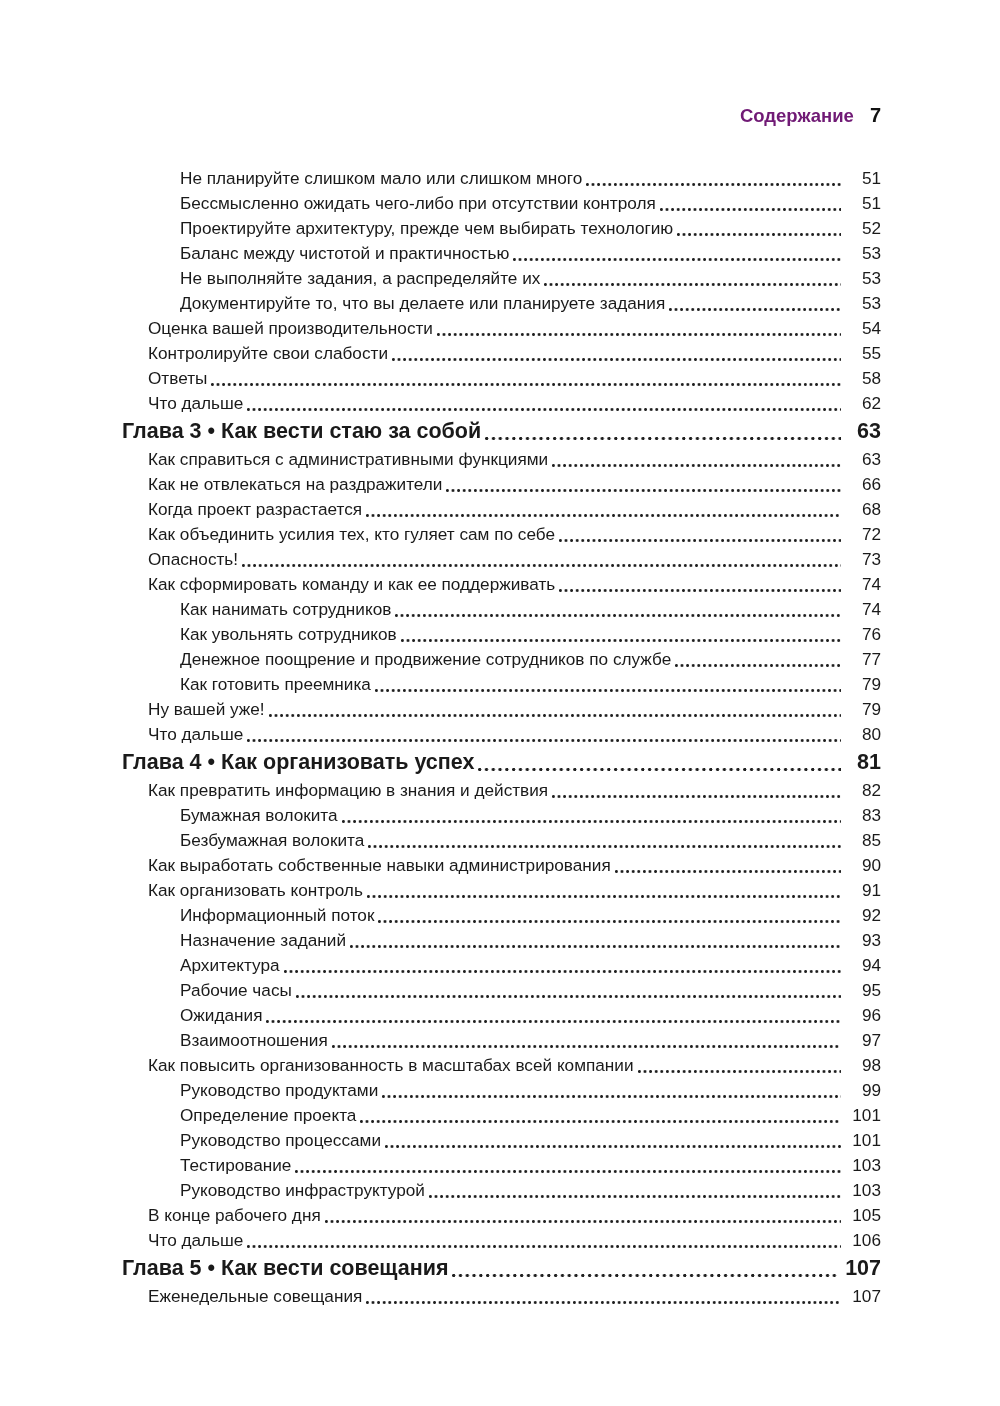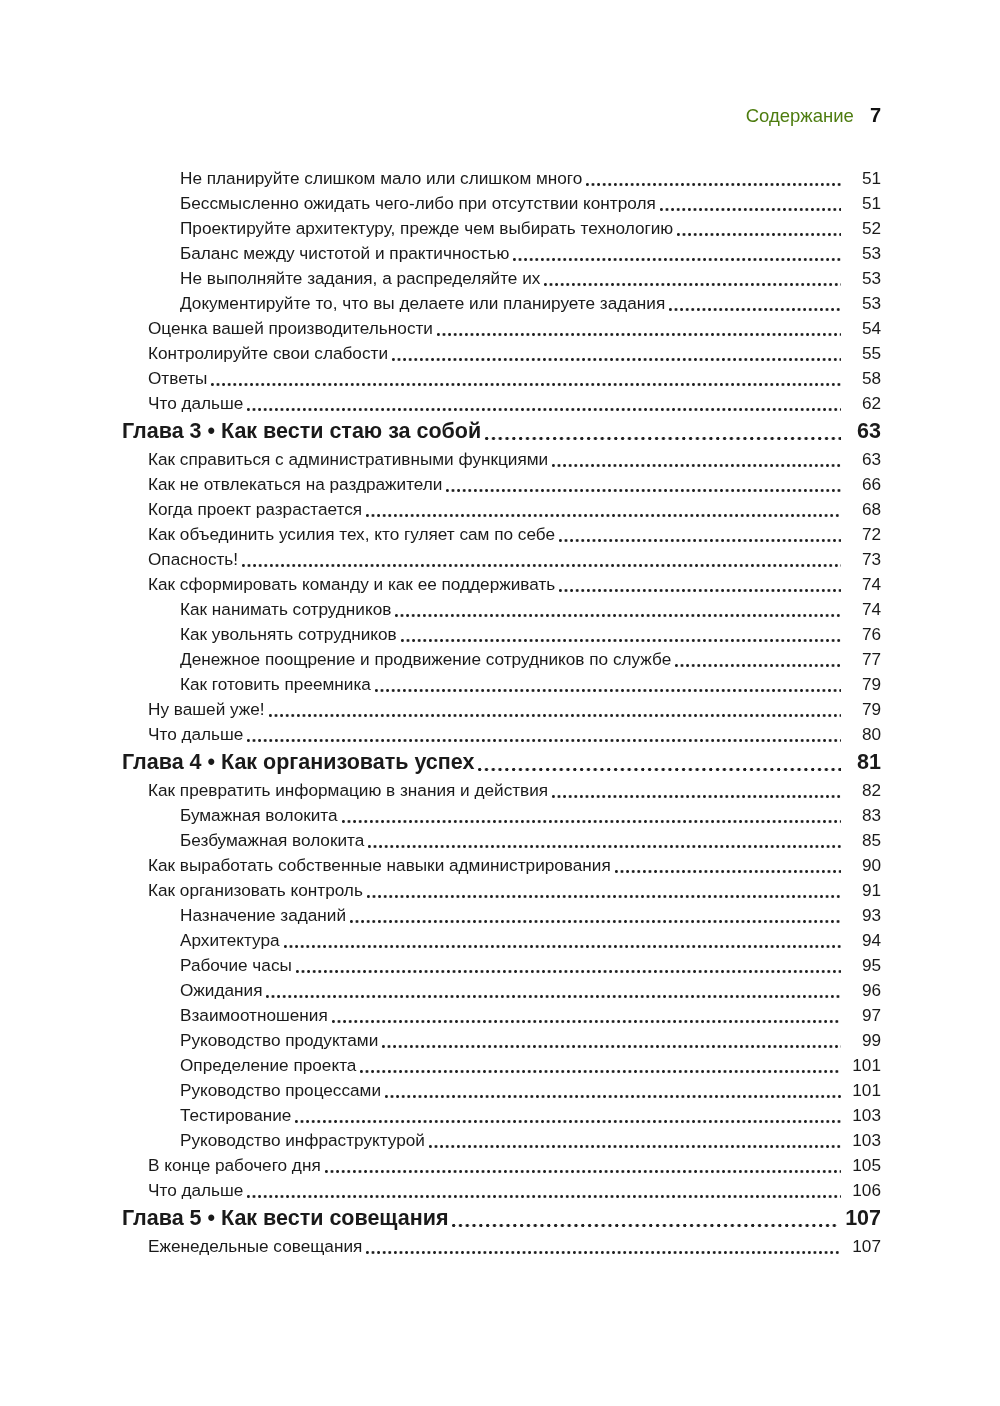--- a/index.html
+++ b/index.html
@@ -27,21 +27,22 @@
     display: flex;
     justify-content: flex-end;
     align-items: baseline;
     gap: 16px;
     margin-bottom: 38px;
   }
 
   .header-title {
     font-size: 18.5px;
     line-height: 24px;
-    color: #4d7c0f;
+    color: #701a75;
+    font-weight: bold;
   }
 
   .header-page-num {
     font-size: 20px;
     font-weight: 700;
     line-height: 24px;
     color: #111111;
   }
 
   
@@ -272,20 +273,25 @@
     <span class="toc-leader"></span>
     <span class="toc-page">90</span>
   </div>
 
   <div class="toc-row level-1">
     <span class="toc-title">Как организовать контроль</span>
     <span class="toc-leader"></span>
     <span class="toc-page">91</span>
   </div>
 
+  <div class="toc-row level-2">
+    <span class="toc-title">Информационный поток</span>
+    <span class="toc-leader"></span>
+    <span class="toc-page">92</span>
+  </div>
 
   <div class="toc-row level-2">
     <span class="toc-title">Назначение заданий</span>
     <span class="toc-leader"></span>
     <span class="toc-page">93</span>
   </div>
 
   <div class="toc-row level-2">
     <span class="toc-title">Архитектура</span>
     <span class="toc-leader"></span>
@@ -303,20 +309,25 @@
     <span class="toc-leader"></span>
     <span class="toc-page">96</span>
   </div>
 
   <div class="toc-row level-2">
     <span class="toc-title">Взаимоотношения</span>
     <span class="toc-leader"></span>
     <span class="toc-page">97</span>
   </div>
 
+  <div class="toc-row level-1">
+    <span class="toc-title">Как повысить организованность в масштабах всей компании</span>
+    <span class="toc-leader"></span>
+    <span class="toc-page">98</span>
+  </div>
 
   <div class="toc-row level-2">
     <span class="toc-title">Руководство продуктами</span>
     <span class="toc-leader"></span>
     <span class="toc-page">99</span>
   </div>
 
   <div class="toc-row level-2">
     <span class="toc-title">Определение проекта</span>
     <span class="toc-leader"></span>

